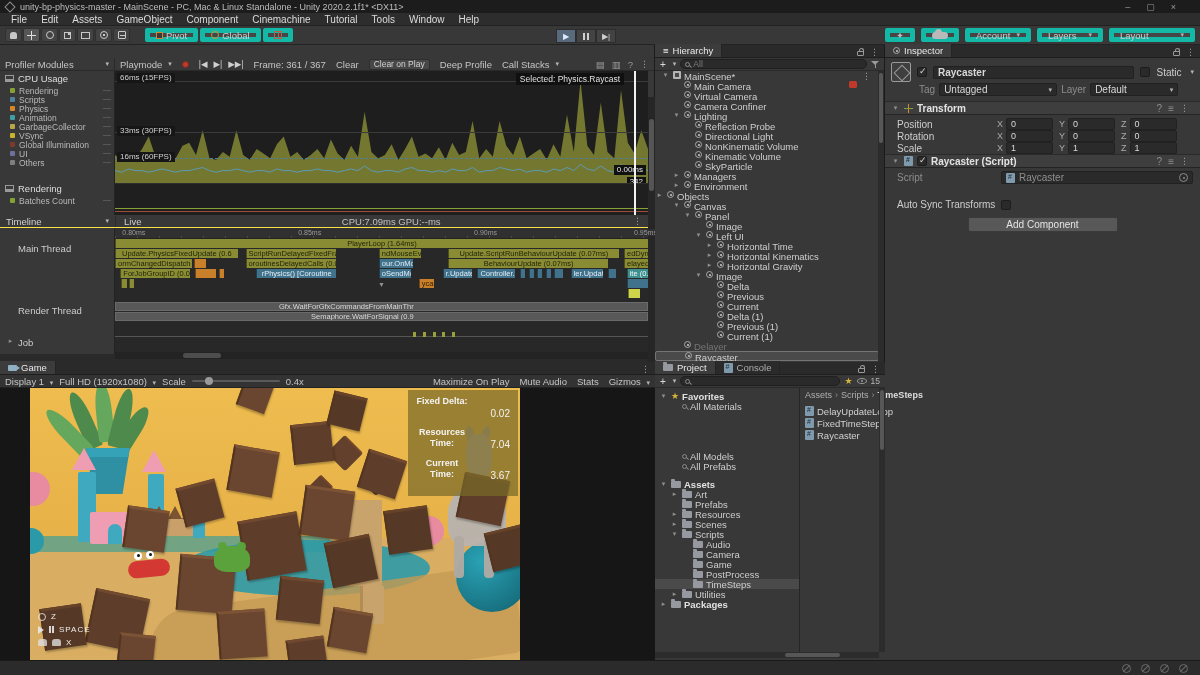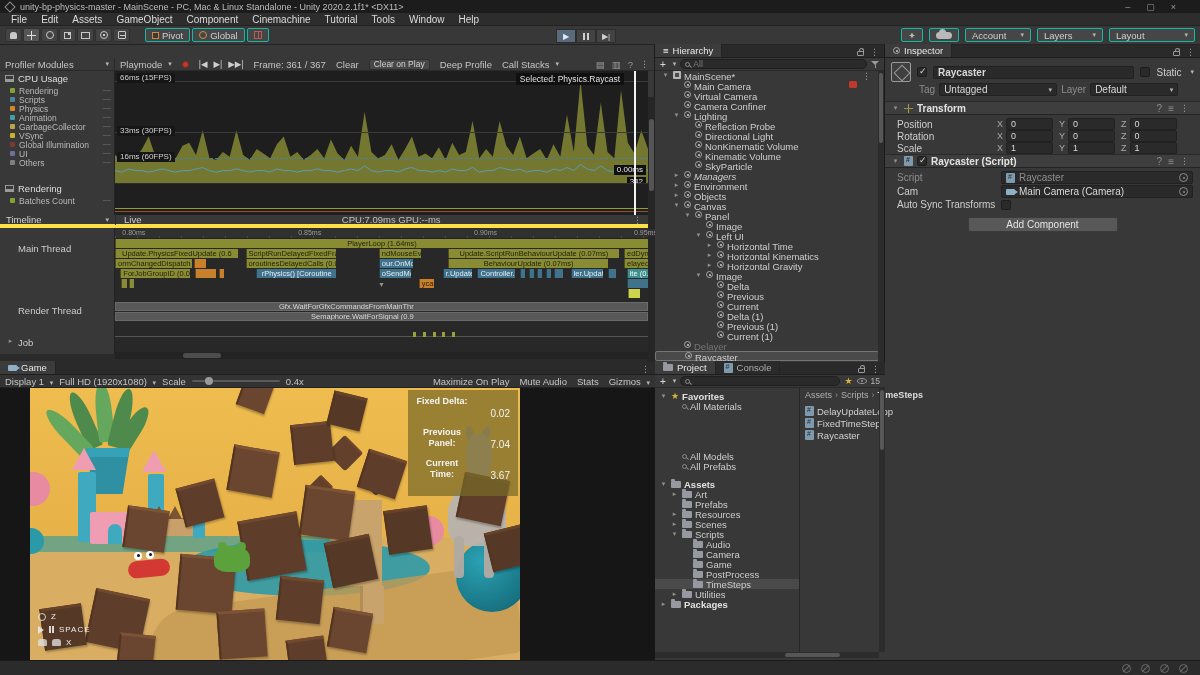--- a/index.html
+++ b/index.html
@@ -31,21 +31,21 @@
   .glyph-move::before{left:4px;top:0;width:1px;height:9px;}
   .glyph-move::after{top:4px;left:0;width:9px;height:1px;}
   .glyph-rot{width:8px;height:8px;border:1px solid #c9c9c9;border-radius:50%;}
   .glyph-scale{width:7px;height:7px;border:1px solid #c9c9c9;position:relative;}
   .glyph-scale::after{content:'';position:absolute;right:-1px;top:-1px;width:3px;height:3px;background:#c9c9c9;}
   .glyph-rect{width:9px;height:7px;border:1px solid #c9c9c9;}
   .glyph-xf{width:8px;height:8px;border:1px solid #c9c9c9;border-radius:50%;position:relative;}
   .glyph-xf::after{content:'';position:absolute;left:2px;top:2px;width:2px;height:2px;background:#c9c9c9;}
   .glyph-tool{width:8px;height:8px;border:1px solid #c9c9c9;position:relative;border-radius:1px;}
   .glyph-tool::after{content:'';position:absolute;left:1px;top:3px;width:5px;height:1px;background:#c9c9c9;}
-  .chipbtn{height:14px;background:#464646;border:1px solid #14b8a6;border-radius:2px;color:#cfcfcf;
+  .chipbtn{height:14px;background:#464646;border:5px solid #14b8a6;border-radius:2px;color:#cfcfcf;
     display:flex;align-items:center;padding:0 6px;font-size:9.5px;gap:3px;margin-left:2px;}
   .pivot-ic{width:7px;height:7px;border:1px solid #d0893a;background:#3a3a3a;}
   .globe-ic{width:8px;height:8px;border:1px solid #c9963c;border-radius:50%;}
   .grid-ic{width:8px;height:8px;border:1px solid #c05a4a;position:relative;}
   .grid-ic::after{content:'';position:absolute;left:3px;top:0;width:1px;height:7px;background:#c05a4a;box-shadow:-3px 3px 0 4px transparent;}
   #playgroup{position:absolute;left:556px;top:29px;display:flex;}
   .pbtn{width:20px;height:14px;background:#434343;border:1px solid #2d2d2d;display:flex;
     align-items:center;justify-content:center;color:#cfcfcf;font-size:8px;}
   .pbtn.on{background:#5a6a7d;color:#dce9ff;}
   .pause-g{width:6px;height:7px;border-left:2px solid #cfcfcf;border-right:2px solid #cfcfcf;}
@@ -96,21 +96,21 @@
   #sellab{position:absolute;right:24px;top:2px;background:#101010;color:#e0e0e0;font-size:8.5px;padding:1px 4px;}
   .rval{position:absolute;right:2px;background:#111;color:#e6e6e6;font-size:8px;padding:0 3px;line-height:10px;}
   #rendchart{position:absolute;left:0;top:112px;width:533px;height:32px;background:#1f1f1f;border-top:1px solid #2e2e2e;}
   .flatline{position:absolute;left:0;width:533px;height:1px;}
   #playhead{position:absolute;left:519px;top:0;width:2px;height:144px;background:#f2f2f2;}
   #pvscroll{position:absolute;right:0;top:26px;width:7px;height:291px;background:#262626;}
   #pvscroll .thumb{position:absolute;left:1px;top:22px;width:5px;height:72px;background:#555;border-radius:3px;}
 
   
   #timeline{position:absolute;left:0;top:170px;width:648px;height:147px;background:#2a2a2a;}
-  #tl-head{position:absolute;left:0;top:0;width:648px;height:13px;background:#383838;border-bottom:4px solid #fde047;
+  #tl-head{position:absolute;left:0;top:0;width:648px;height:13px;background:#383838;border-bottom:1px solid #fde047;
     display:flex;align-items:center;font-size:9.5px;}
   #tl-mode{width:115px;display:flex;align-items:center;justify-content:space-between;padding:0 6px;color:#d2d2d2;}
   #tl-live{padding:0 8px;color:#cfcfcf;border-left:1px solid #2c2c2c;}
   #tl-cpu{flex:1;text-align:center;color:#c2c2c2;}
   #tl-ruler{position:absolute;left:115px;top:13px;width:533px;height:11px;background:#303030;border-bottom:1px solid #232323;
     background-image:repeating-linear-gradient(to right,#4a4a4a 0,#4a4a4a 1px,transparent 1px,transparent 22px);
     background-size:100% 3px;background-position:0 8px;background-repeat:no-repeat;}
   .rlab{position:absolute;top:1px;font-size:7px;color:#9a9a9a;background:#303030;padding:0 2px;}
   #tl-left{position:absolute;left:0;top:13px;width:115px;height:126px;background:#383838;border-right:1px solid #232323;}
   .thlabel{position:absolute;left:18px;font-size:9.5px;color:#cdcdcd;}
@@ -635,31 +635,31 @@
         <div class="hrow" style="padding-left: 28px;">
           <span class="tri"></span>
           <span class="go-ic"></span>
           <span>Kinematic Volume</span>
         </div>
         <div class="hrow" style="padding-left: 28px;">
           <span class="tri"></span>
           <span class="go-ic"></span>
           <span>SkyParticle</span>
         </div>
-        <div class="hrow" style="padding-left: 17px; font-style: italic;">
-          <span class="tri">▸</span>
-          <span class="go-ic"></span>
-          <span>Managers</span>
-        </div>
         <div class="hrow" style="padding-left: 17px;">
           <span class="tri">▸</span>
           <span class="go-ic"></span>
+          <span>Managers</span>
+        </div>
+        <div class="hrow" style="padding-left: 17px;">
+          <span class="tri">▸</span>
+          <span class="go-ic"></span>
           <span>Environment</span>
         </div>
-        <div class="hrow" style="padding-left: 17px;">
+        <div class="hrow" style="">
           <span class="tri">▸</span>
           <span class="go-ic"></span>
           <span>Objects</span>
         </div>
         <div class="hrow" style="padding-left: 17px;">
           <span class="tri">▾</span>
           <span class="go-ic"></span>
           <span>Canvas</span>
         </div>
         <div class="hrow" style="padding-left: 28px;">
@@ -843,28 +843,20 @@
         <span class="dim">?</span>
         <span class="dim">≡</span>
         <span class="kebab">⋮</span>
       </div>
     </div>
     <div class="insp-row" style="left:12px;top:126px;width:296px;">
       <span class="dim" style="width:104px;">Script</span>
       <div class="field" style="flex:1;gap:4px;color:#8f8f8f;">
         <span class="script-ic"></span>
         <span>Raycaster</span>
-        <span class="obj-pick" style="margin-left:auto;"></span>
-      </div>
-    </div>
-    <div class="insp-row" style="left:12px;top:140px;width:296px;">
-      <span style="width:104px;">Cam</span>
-      <div class="field" style="flex:1;gap:4px;">
-        <span class="cam-ic"></span>
-        <span>Main Camera (Camera)</span>
         <span class="obj-pick" style="margin-left:auto;"></span>
       </div>
     </div>
     <div class="insp-row" style="left:12px;top:154px;width:296px;">
       <span style="width:104px;">Auto Sync Transforms</span>
       <span class="chk"></span>
     </div>
 
     <div id="addcomp">Add Component</div>
   </div>
@@ -968,21 +960,21 @@
       <div class="eye" style="left:104px;top:164px;"></div>
       <div class="eye" style="left:116px;top:163px;"></div>
       <div class="frog"></div>
 
       <div id="hud">
           <div class="hudrow">
             <span class="hl">Fixed Delta:</span>
             <span class="hv">0.02</span>
           </div>
           <div class="hudrow">
-            <span class="hl">Previous Panel:</span>
+            <span class="hl">Resources Time:</span>
             <span class="hv">7.04</span>
           </div>
           <div class="hudrow">
             <span class="hl">Current Time:</span>
             <span class="hv">3.67</span>
           </div>
         </div>
 
       <div id="hotkeys">
           <div class="hkrow">

